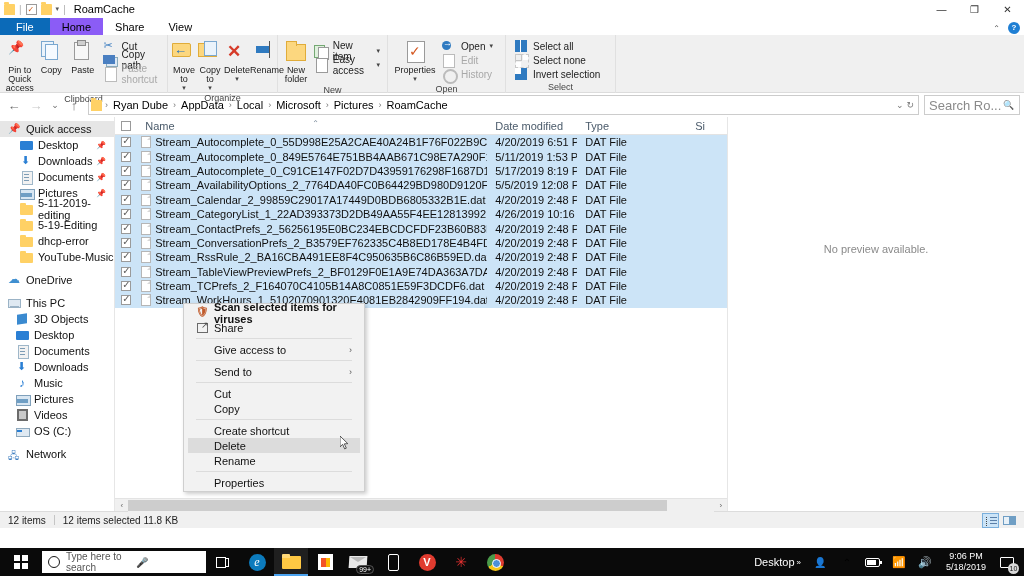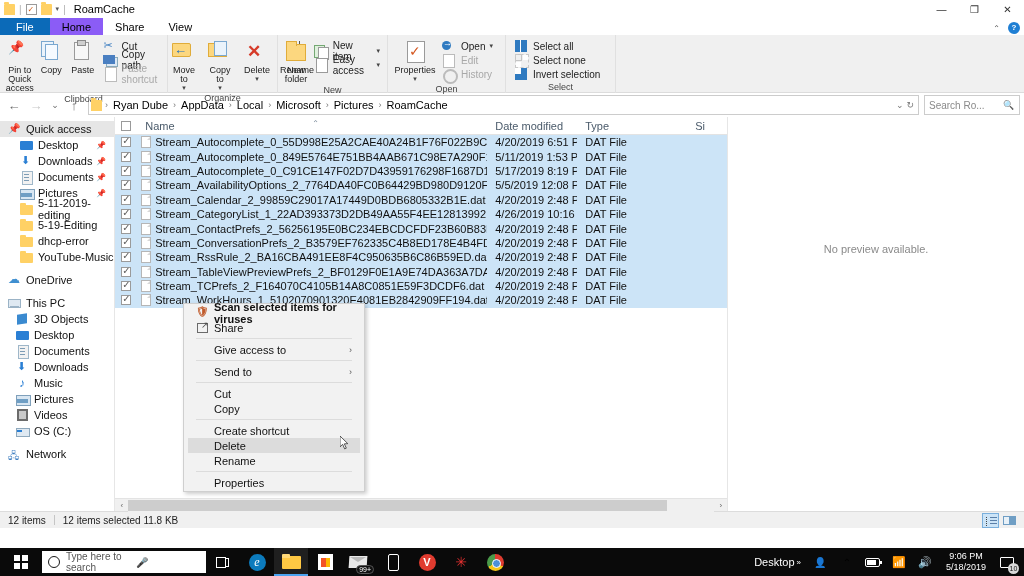--- a/index.html
+++ b/index.html
@@ -91,21 +91,21 @@
   .navbtn { width:20px; height:20px; display:flex; align-items:center; justify-content:center; font-size:13px; color:#6d6d6d; }
   .navbtn.dim { color:#c8c8c8; }
   .navbtn.small { width:14px; font-size:9px; }
   .addrbox { flex:1; height:20px; border:1px solid #ccc; background:#fff; display:flex; align-items:center;
              padding:0 2px; gap:3px; margin-left:2px; }
   .crumb { font-size:11px; color:#000; padding:0 2px; }
   .crumb-sep { font-size:9px; color:#777; }
   .addr-right { display:flex; align-items:center; gap:3px; margin-left:auto; padding-right:2px;}
   .searchbox { width:96px; height:20px; border:1px solid #ccc; background:#fff; display:flex; align-items:center;
                justify-content:space-between; padding:0 4px; margin-left:3px; }
-  .searchbox span { font-size:10px; color:#8a8a8a; }
+  .searchbox span { font-size:13px; color:#8a8a8a; }
 
   
   .main { display:flex; height:394px; }
   .sidebar { width:135px; background:#fff; border-right:1px solid #e6e6e6; padding-top:4px; overflow:hidden; }
   .nav-item { height:16px; display:flex; align-items:center; gap:5px; font-size:11px; color:#111; padding-left:8px; position:relative; }
   .nav-item.sel { background:#e6e6e6; }
   .nav-item.indent1 { padding-left:20px; }
   .nav-item.indent2 { padding-left:16px; }
   .nav-item .pin { position:absolute; right:8px; font-size:8px; color:#9a9a9a; }
   .gap { height:7px; }
@@ -295,21 +295,21 @@
           <div class="smallbtn dim">
             <span class="ico16 i-pasteshort"></span>
             <span>Paste shortcut</span>
           </div>
         </div>
       </div>
       <div class="group-title">Clipboard</div>
     </div>
 
     <div class="group" style="width:110px">
-      <div class="group-items" style="gap:12px">
+      <div class="group-items" style="gap:2px">
         <div class="bigbtn" style="width:26px">
           <span class="ico24 i-moveto"></span>
           <span class="lbl">Move to</span>
           <span class="caret">▾</span>
         </div>
         <div class="bigbtn" style="width:26px">
           <span class="ico24 i-copyto"></span>
           <span class="lbl">Copy to</span>
           <span class="caret">▾</span>
         </div>

